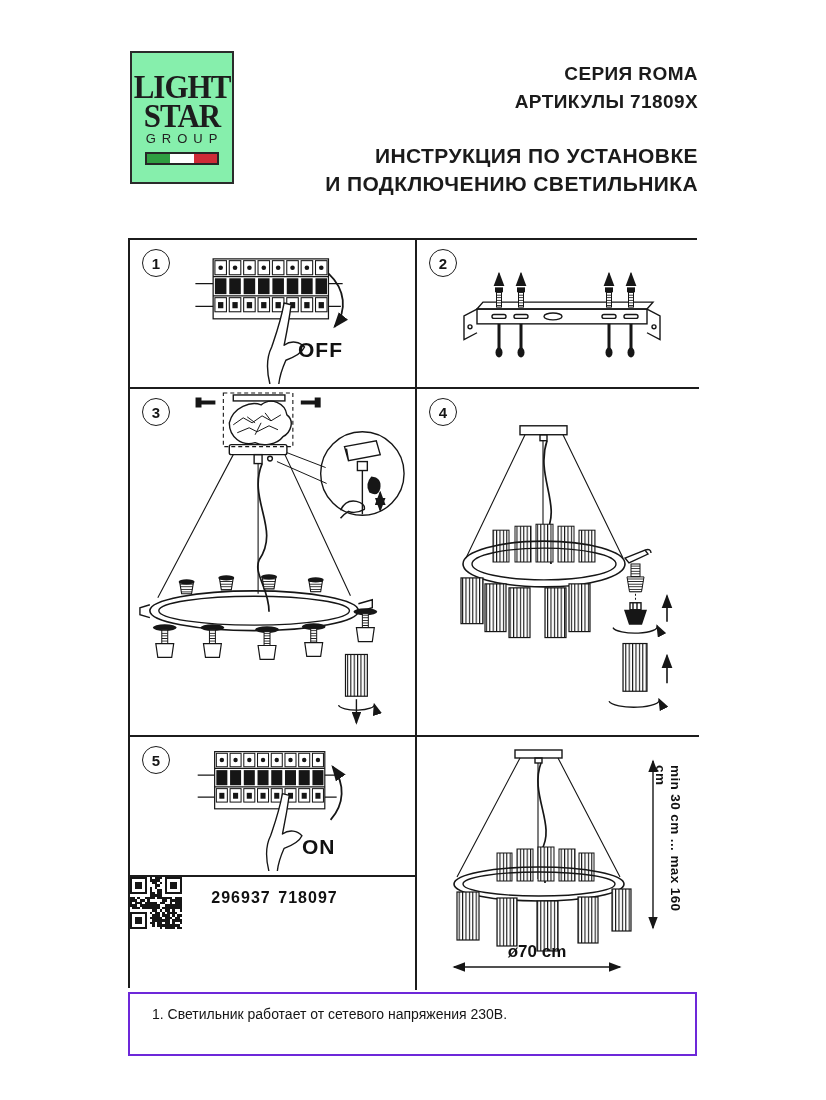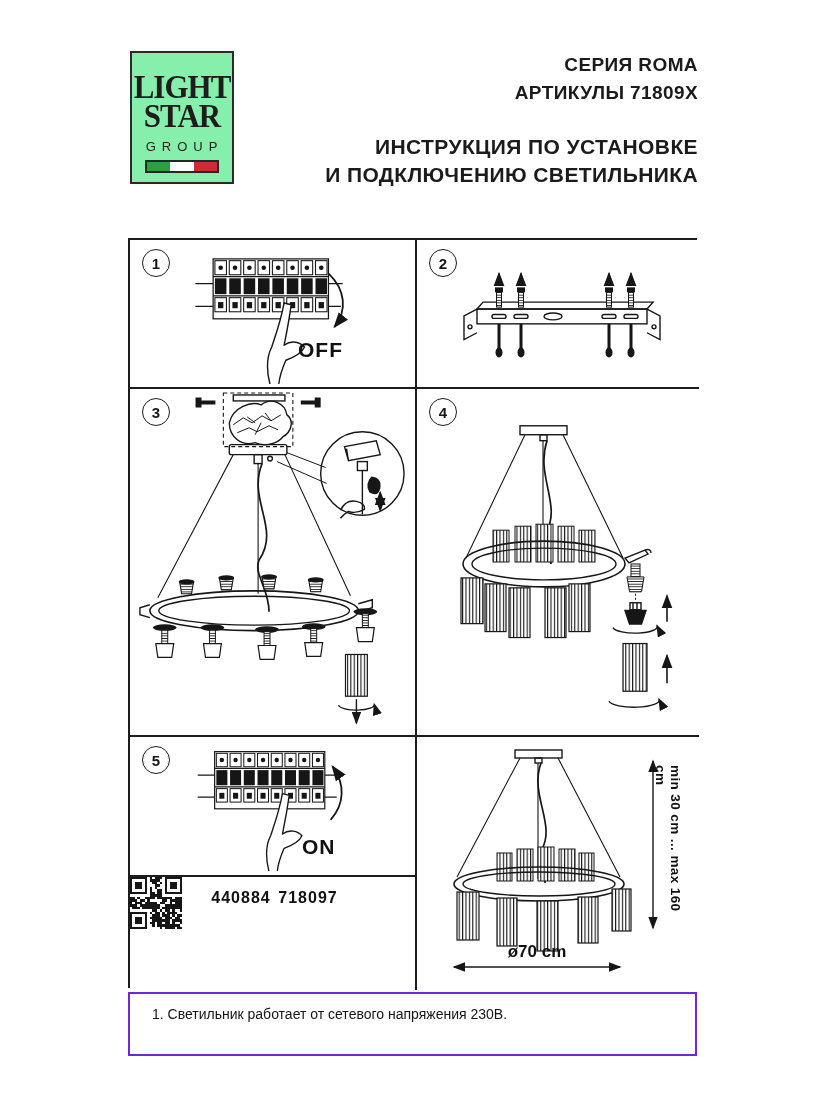--- a/index.html
+++ b/index.html
@@ -6,24 +6,24 @@
   .page{position:relative;width:826px;height:1100px;background:#fff;overflow:hidden;
         font-family:"Liberation Sans",sans-serif;color:#161616;}
   svg{display:block;}
   .ink{stroke:#161616;fill:none;stroke-width:1.4;}
   
   .logo-box{position:absolute;left:130px;top:51px;width:104px;height:133px;
             border:2px solid #2b2b2b;background:#86efac;text-align:center;box-sizing:border-box;}
   .logo-word{font-family:"Liberation Serif",serif;font-weight:700;font-size:31px;
              line-height:.92;letter-spacing:-1px;color:#1d1d1d;transform:scaleY(1.08);}
   .logo-word.first{margin-top:20px;}
-  .logo-group{font-size:13px;letter-spacing:6px;margin-top:9px;margin-left:5px;color:#222;font-weight:400;}
+  .logo-group{font-size:13px;letter-spacing:6px;margin-top:1px;margin-left:5px;color:#222;font-weight:400;}
   .logo-flag{width:70px;height:9px;border:2px solid #262626;margin:6px auto 0;display:flex;}
   .logo-flag div{flex:1;}
-  .hdr{position:absolute;right:128px;text-align:right;font-weight:700;color:#1b1b1b;white-space:nowrap;}
+  .hdr{position:absolute;right:128px;text-align:right;font-weight:700;color:#1b1b1b;white-space:nowrap;margin-top:9px;}
   .hdr.sm{font-size:19px;letter-spacing:.4px;}
   .hdr.lg{font-size:21px;letter-spacing:.4px;}
   
   .grid{position:absolute;left:128px;top:238px;width:569px;height:750px;
         border:2px solid #1c1c1c;box-sizing:border-box;}
   .cell{position:absolute;box-sizing:border-box;background:#fff;}
   .bR{border-right:2px solid #1c1c1c;}
   .bB{border-bottom:2px solid #1c1c1c;}
   .cell svg{position:absolute;inset:0;width:100%;height:100%;}
   .badge{position:absolute;left:12px;top:9px;width:26px;height:26px;border:1.6px solid #1c1c1c;
@@ -299,21 +299,21 @@
     <div class="cell bR bB" style="left:0;top:497px;width:287px;height:140px">
       <div class="badge">5</div>
       <svg viewBox="0 0 287 140" preserveAspectRatio="none">
         <use href="#sym-breaker" x="64" y="8" width="150" height="128"></use>
         <path class="ink" style="stroke-width:1.8" d="M202 84 C216 68 217 48 204 30" marker-end="url(#mA)"></path>
       </svg>
       <div class="ovl switch-label" style="left:172px;top:98px">ON</div>
     </div>
 
     <div class="cell bR" style="left:0;top:637px;width:287px;height:113px">
-      <div class="ovl qr-label" style="left:81px;top:12px">440884</div>
+      <div class="ovl qr-label" style="left:81px;top:12px">296937</div>
       <div class="ovl qr-label" style="left:148px;top:12px">718097</div>
       <svg id="qrL" viewBox="0 0 21 21" style="left:85px;top:38px;width:52px;height:52px;inset:auto;position:absolute" shape-rendering="crispEdges">
           <rect x="8" y="0" width="1" height="1" fill="#161616"></rect>
           <rect x="10" y="0" width="1" height="1" fill="#161616"></rect>
           <rect x="12" y="0" width="1" height="1" fill="#161616"></rect>
           <rect x="8" y="1" width="1" height="1" fill="#161616"></rect>
           <rect x="10" y="1" width="1" height="1" fill="#161616"></rect>
           <rect x="11" y="1" width="1" height="1" fill="#161616"></rect>
           <rect x="9" y="2" width="1" height="1" fill="#161616"></rect>
           <rect x="12" y="2" width="1" height="1" fill="#161616"></rect>

